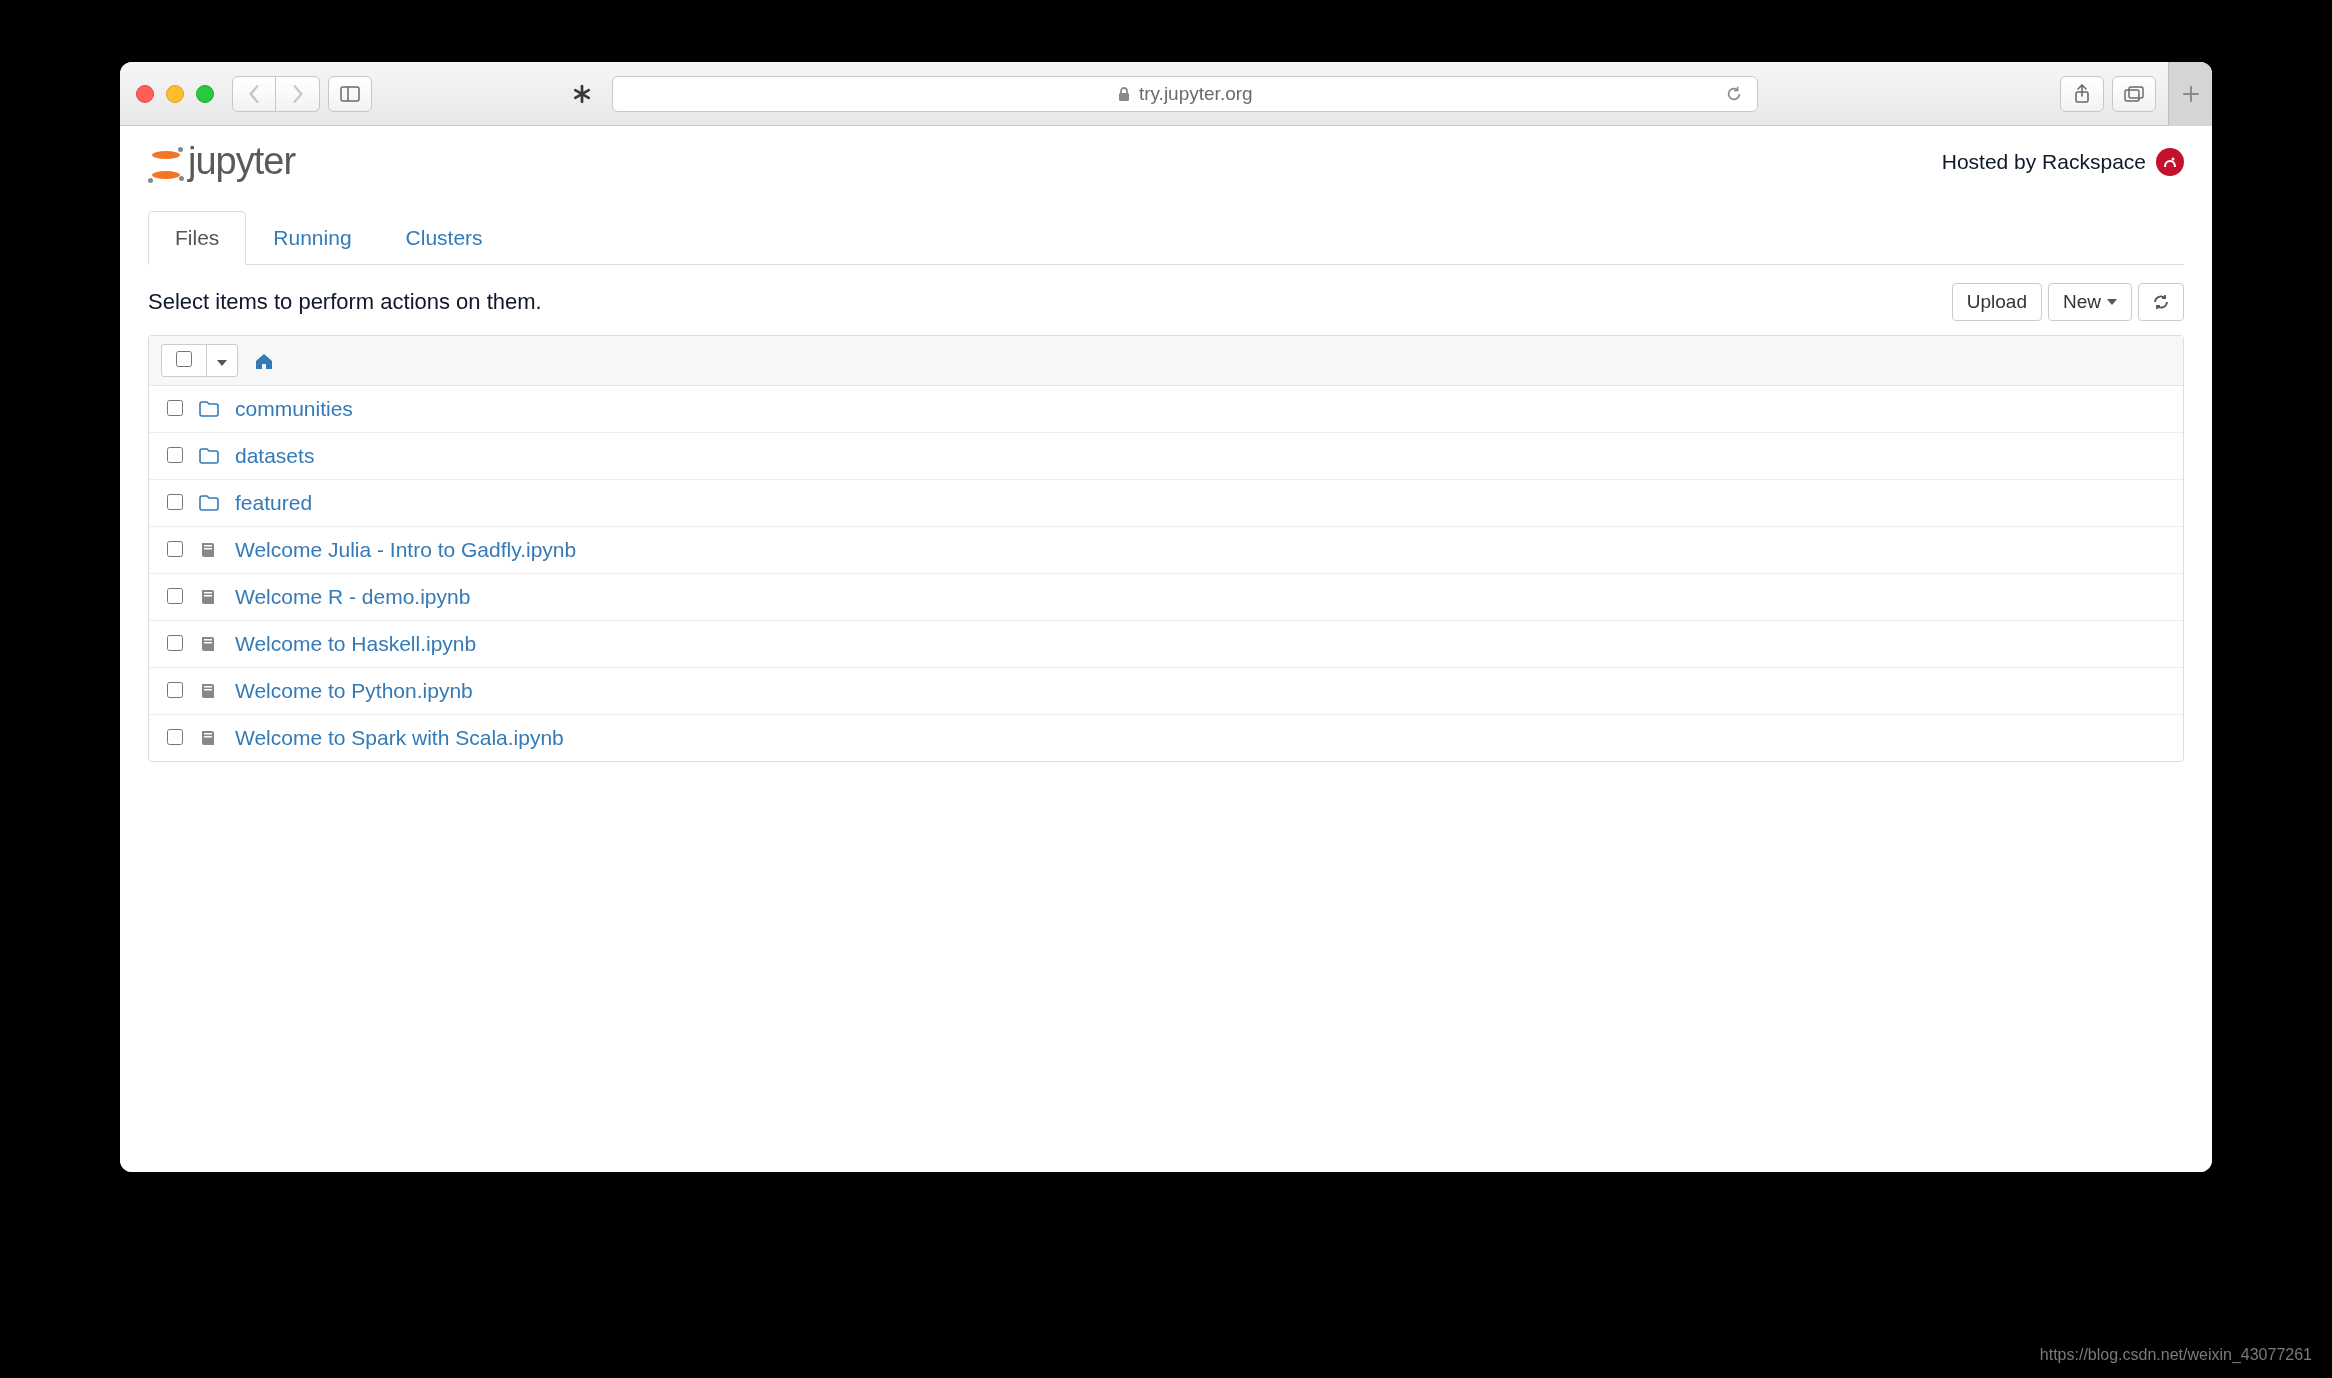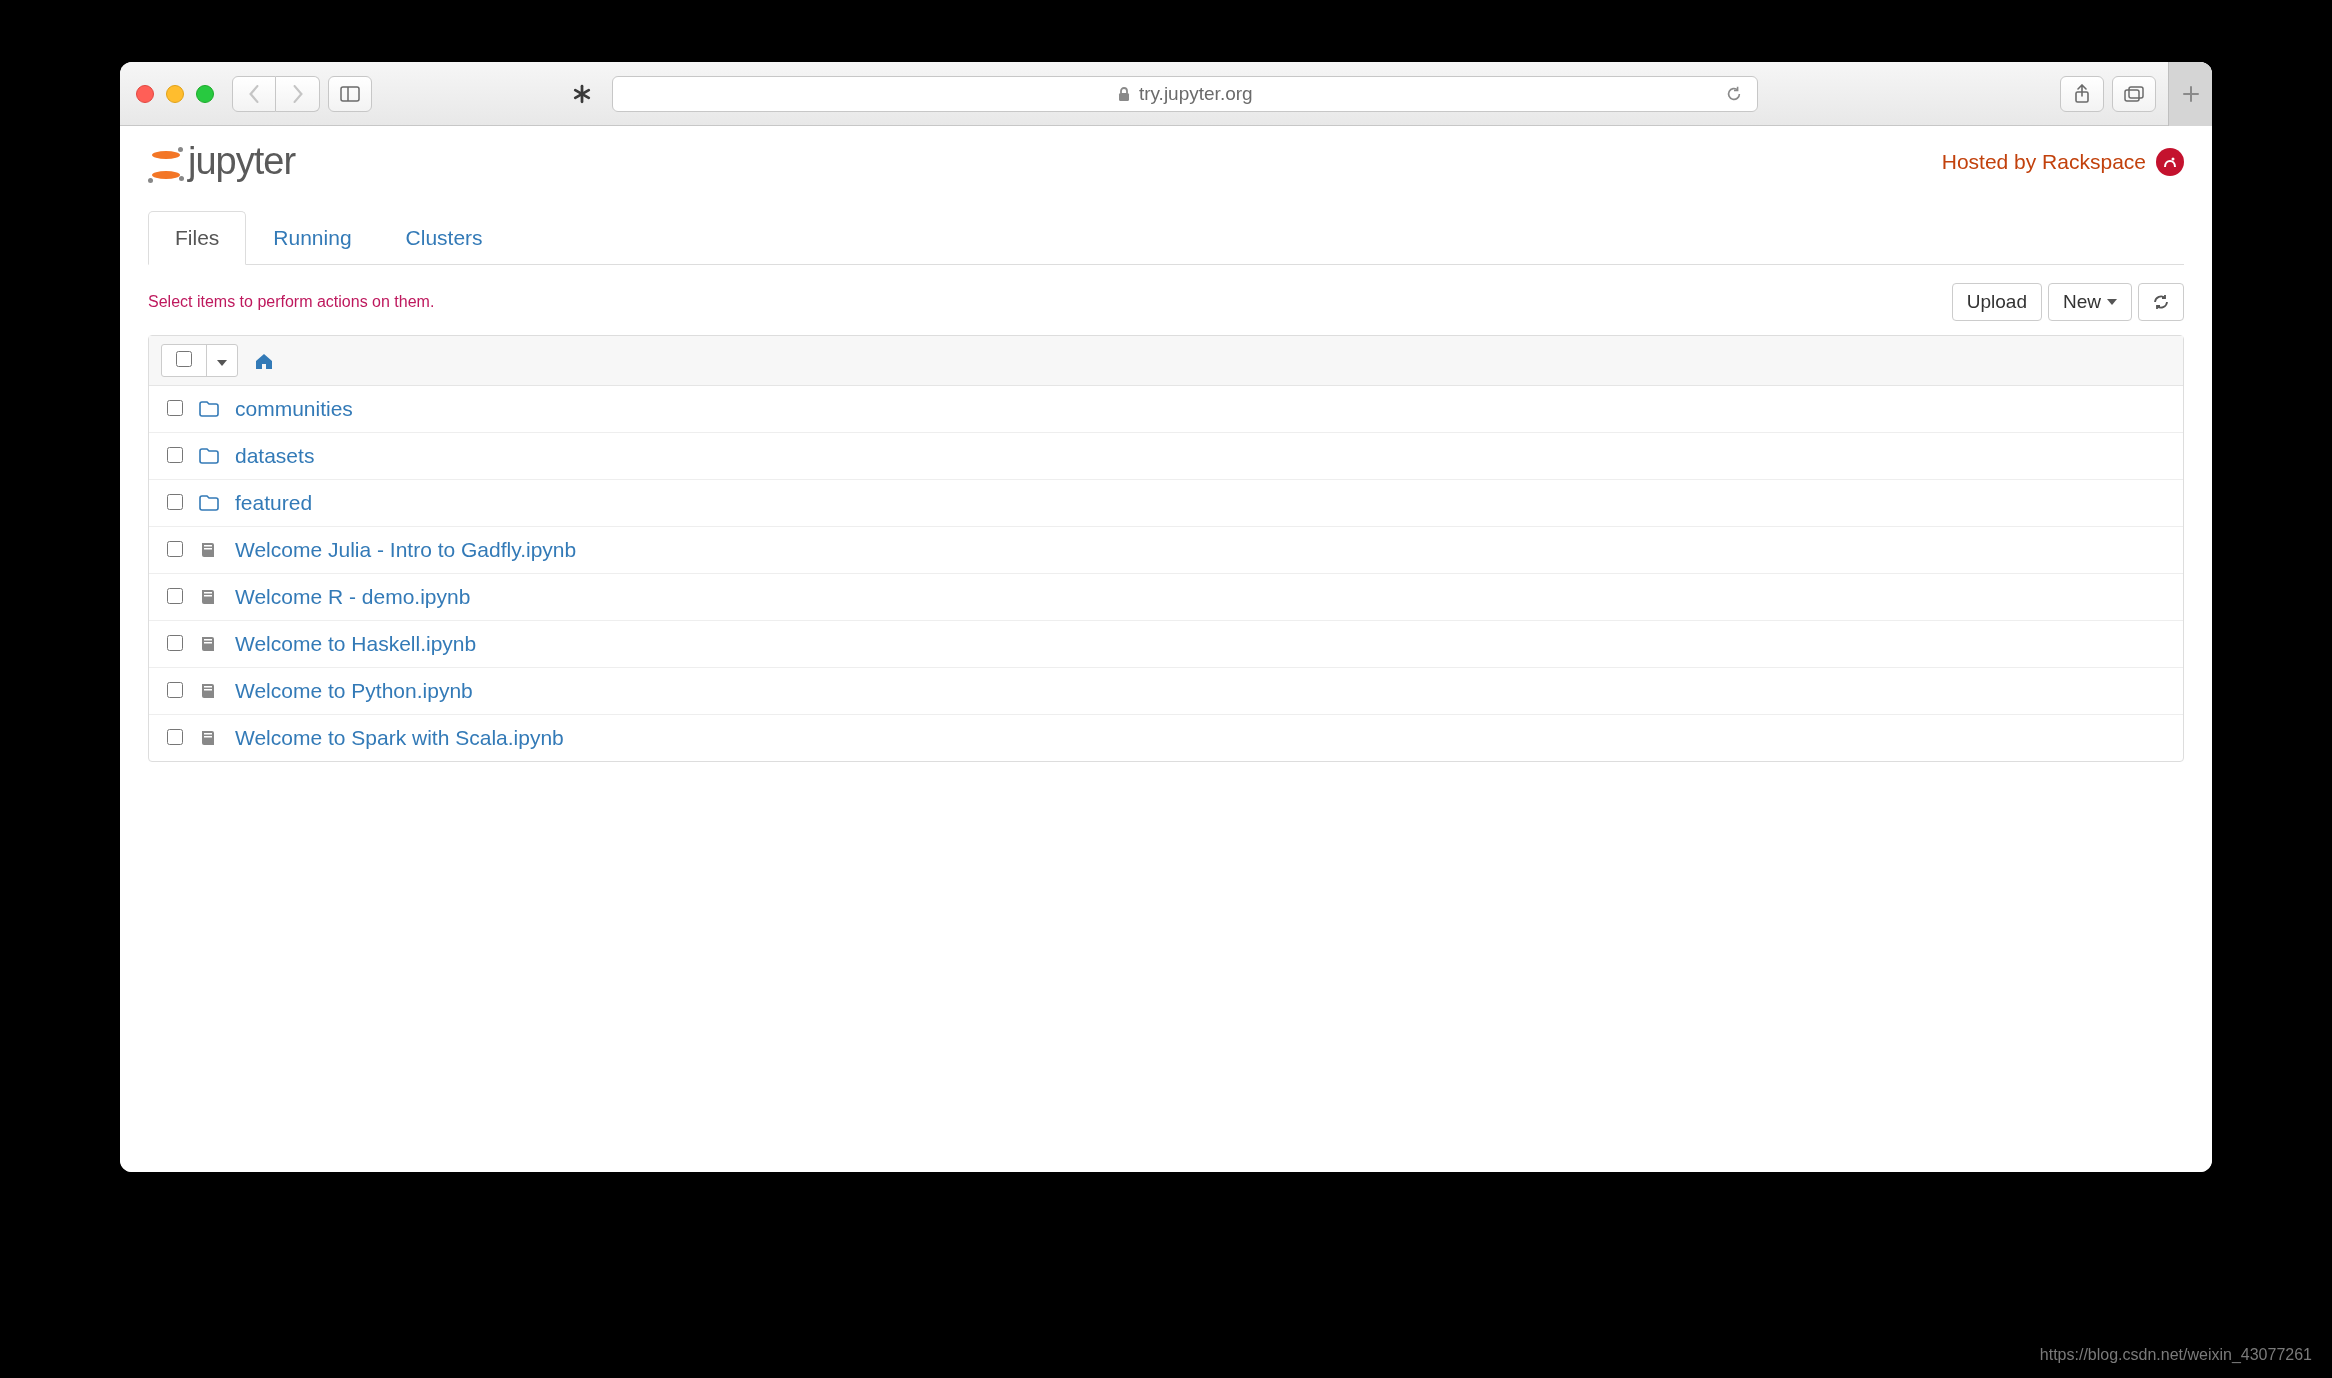--- a/index.html
+++ b/index.html
@@ -89,21 +89,21 @@
 .jp-logo .mark::after { bottom:4px; }
 .jp-logo .mark .d1,.jp-logo .mark .d2,.jp-logo .mark .d3{
   position:absolute;width:5px;height:5px;border-radius:50%;background:#888;
 }
 .jp-logo .mark .d1{top:0;left:30px;}
 .jp-logo .mark .d2{bottom:0;left:0;}
 .jp-logo .mark .d3{bottom:2px;right:0px;}
 .jp-logo .word {
   font-size:38px; color:#5a5a5a; font-weight:400; letter-spacing:-1px;
 }
-.hosted { display:flex; align-items:center; gap:10px; color:#c2410c; font-size:21px; }
+.hosted { display:flex; align-items:center; gap:10px; color:#0f172a; font-size:21px; }
 .rackspace-icon {
   width:28px;height:28px;border-radius:50%;background:#c4122e;
   display:flex;align-items:center;justify-content:center;color:#fff;font-size:14px;font-weight:bold;
 }
 .container { padding: 18px 28px; }
 .tabs {
   border-bottom:1px solid #ddd;
   display:flex;
 }
 .tab {
@@ -114,21 +114,21 @@
   border-top-left-radius:5px;border-top-right-radius:5px;
 }
 .tab.active {
   color:#555; background:#fff;
   border:1px solid #ddd; border-bottom-color:#fff;
 }
 .toolbar-row {
   display:flex; justify-content:space-between; align-items:center;
   padding:18px 0 14px 0;
 }
-.hint { font-size:16px; color:#be185d; }
+.hint { font-size:22px; color:#0f172a; }
 .right-buttons { display:flex; gap:6px; }
 .btn {
   border:1px solid #ccc; border-radius:4px;
   background:#fff; padding:7px 14px;
   font-size:19px; color:#333; cursor:pointer;
   display:flex;align-items:center;gap:6px;
 }
 .caret {
   display:inline-block;width:0;height:0;
   border-left:5px solid transparent;border-right:5px solid transparent;

